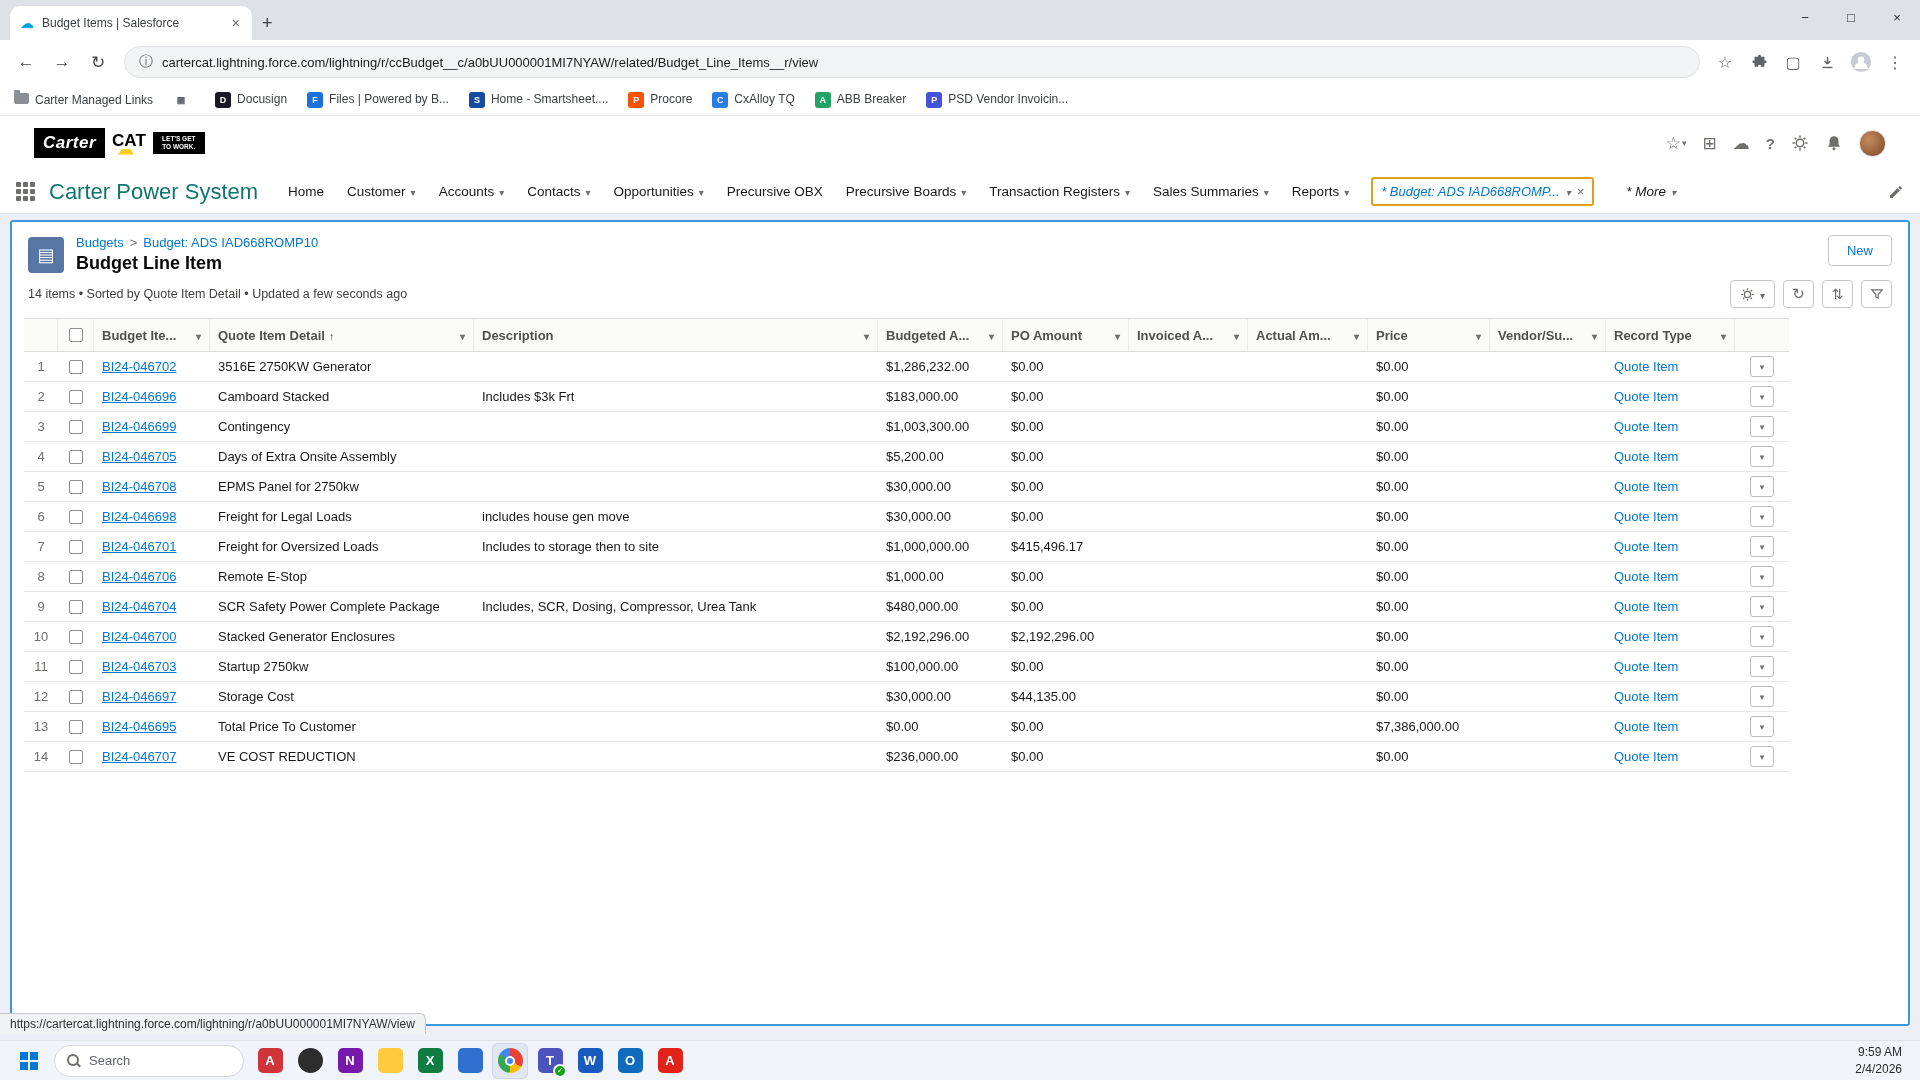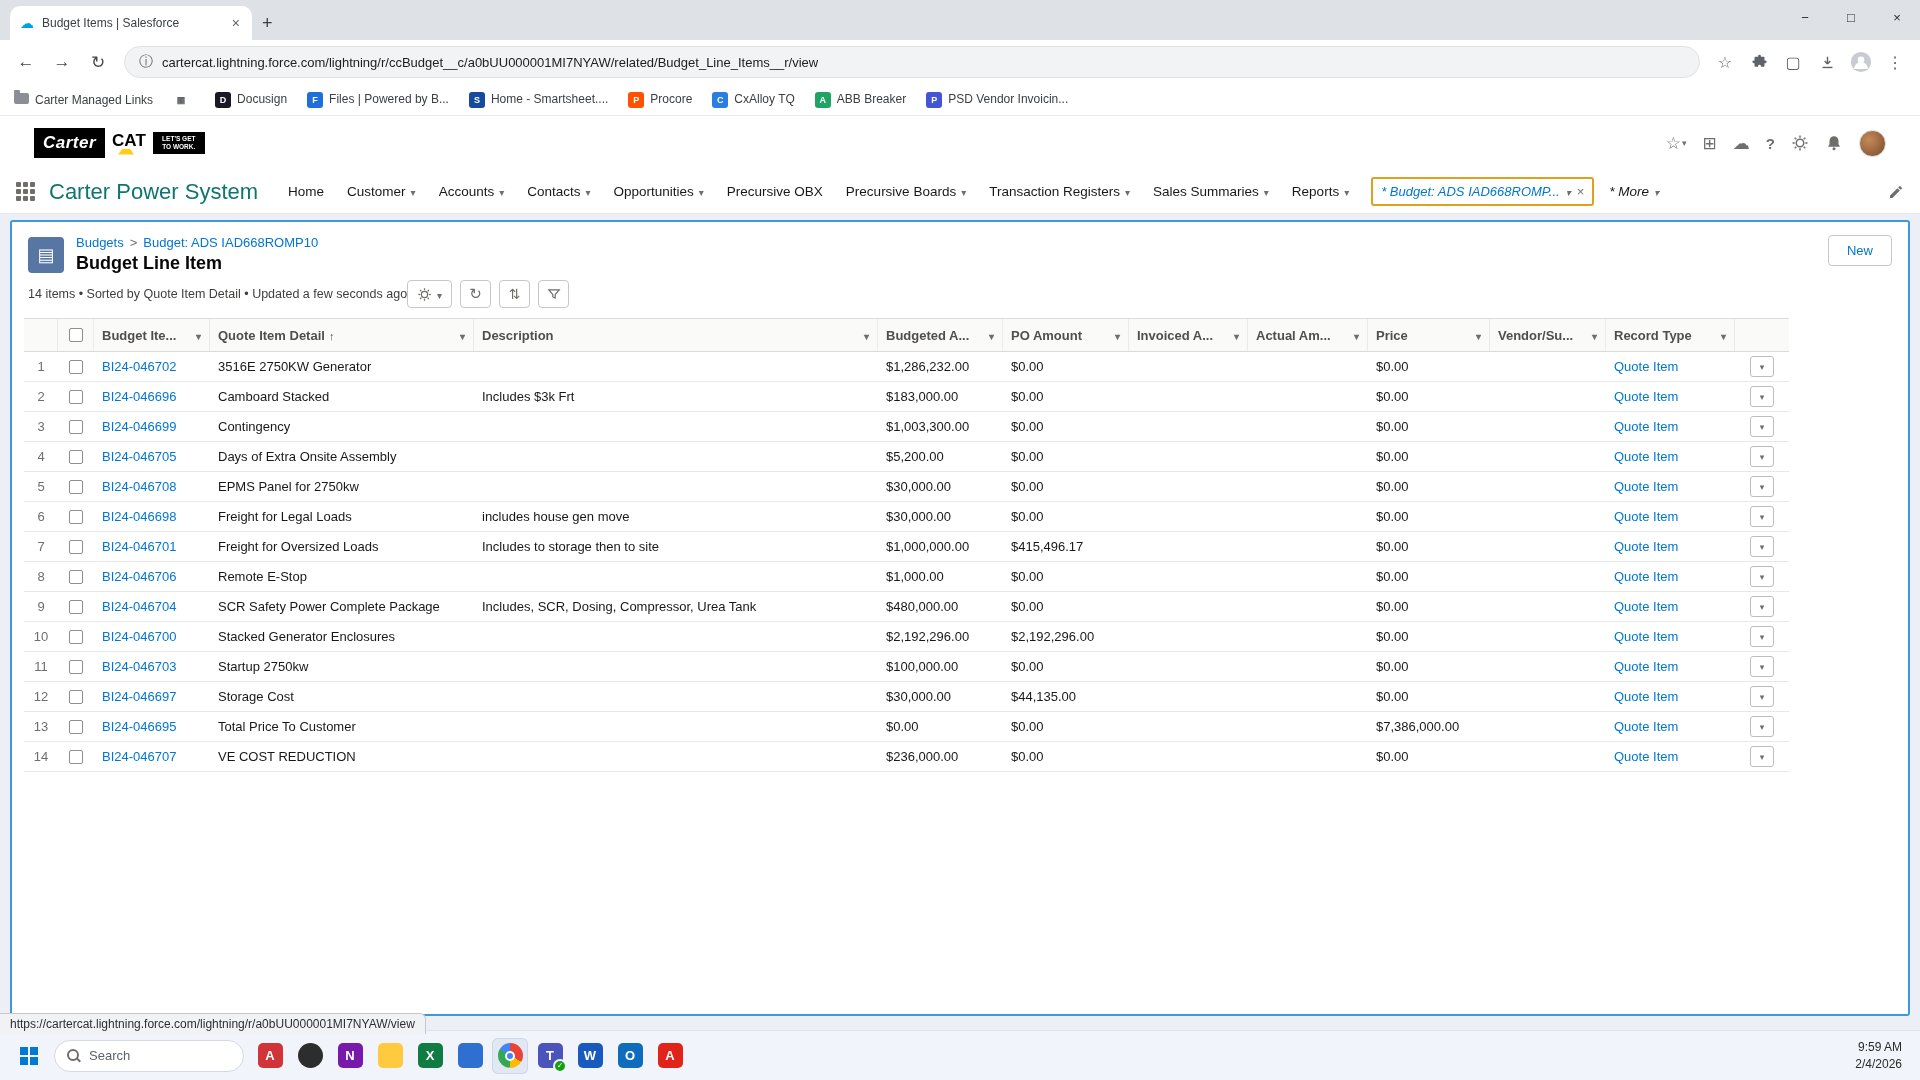--- a/index.html
+++ b/index.html
@@ -54,35 +54,35 @@
   
   .sf-nav{height:44px;background:#fff;border-bottom:1px solid #e5e5e5;display:flex;align-items:center;padding:0 16px;gap:0;flex:none}
   .waffle{display:grid;grid-template-columns:repeat(3,5px);grid-gap:2px;margin-right:14px}
   .waffle i{width:5px;height:5px;background:#706e6b;border-radius:1px}
   .app-name{font-size:22px;color:#0f766e;margin-right:30px;white-space:nowrap}
   .nav-items{display:flex;align-items:flex-end;gap:23px}
   .nav-item{display:flex;align-items:center;gap:5px;font-size:13.5px;color:#181818;white-space:nowrap}
   .chev::before{content:"▾";font-size:10px;color:#706e6b}
   .nav-active{display:flex;align-items:center;gap:6px;font-size:13px;color:#0176d3;font-style:italic;border:2px solid #dfa01e;border-radius:3px;padding:5px 8px;margin-left:22px;white-space:nowrap}
   .nav-active .tab-x{color:#706e6b;font-style:normal;font-size:13px}
-  .nav-more{display:flex;align-items:center;gap:5px;font-size:13.5px;font-style:italic;color:#181818;margin-left:15px;white-space:nowrap}
+  .nav-more{display:flex;align-items:center;gap:5px;font-size:13.5px;font-style:italic;color:#181818;margin-left:32px;white-space:nowrap}
   .nav-edit{margin-left:auto;display:flex;align-items:center}
 
   
   .sf-content{flex:1;background:#ecf0f6;padding:6px 10px 14px;position:relative;overflow:hidden}
   .panel{height:100%;background:#fff;border:2px solid #3f97dc;border-radius:3px;overflow:hidden}
   .panel-head{display:flex;align-items:flex-start;justify-content:space-between;padding:13px 16px 0}
   .head-left{display:flex;gap:12px;align-items:center}
   .obj-icon{width:36px;height:36px;border-radius:4px;background:#5876a3;color:#fff;display:flex;align-items:center;justify-content:center;font-size:18px;flex:none}
   .breadcrumb{font-size:13px;display:flex;gap:6px;align-items:center}
   .breadcrumb a{color:#0176d3;text-decoration:none}
   .crumb-sep{color:#706e6b}
   .page-title{font-size:18px;font-weight:bold;color:#080707;margin-top:3px}
   .new-btn{height:31px;padding:0 18px;border:1px solid #c9c7c5;border-radius:4px;background:#fff;color:#0176d3;font-size:13px;cursor:default}
-  .meta-row{display:flex;justify-content:flex-start;align-items:center;padding:6px 16px 10px}
+  .meta-row{display:flex;justify-content:space-between;align-items:center;padding:6px 16px 10px}
   .meta{font-size:12.5px;color:#3e3e3c}
   .list-controls{display:flex;gap:8px;align-items:center}
   .ctrl{height:28px;border:1px solid #c9c7c5;border-radius:4px;background:#fff;display:flex;align-items:center;justify-content:center;color:#706e6b;cursor:default}
   .ctrl.pill{padding:0 9px;gap:5px}
   .ctrl.sq{width:31px}
   .glyph-refresh::before{content:"↻";font-size:15px}
   .glyph-sort::before{content:"⇅";font-size:14px}
 
   
   .grid{margin:0 12px;width:1765px;font-size:13px}
@@ -101,29 +101,29 @@
   .c-bud{width:125px}
   .c-po{width:126px}
   .c-inv{width:119px}
   .c-act{width:120px}
   .c-price{width:122px}
   .c-vend{width:116px}
   .c-type{width:129px}
   .c-action{width:54px;display:flex;justify-content:center;flex:none;padding:0}
   .checkbox{width:14px;height:14px;border:1px solid #8f8f8f;border-radius:2px;background:#fff;display:inline-block}
   .grid a{color:#0176d3;text-decoration:none}
-  a.rec-id{}
+  a.rec-id{text-decoration:underline}
   .row-action{width:24px;height:21px;border:1px solid #bdbdbd;border-radius:3px;background:#fff;color:#706e6b;font-size:9px;display:flex;align-items:center;justify-content:center;cursor:default}
   .row-action::before{content:"▾"}
 
   
   .status-bubble{position:fixed;left:0;bottom:46px;background:#f1f2f4;border:1px solid #c6c8cc;border-left:none;border-bottom:none;border-radius:0 6px 0 0;padding:3px 10px;font-size:12px;color:#2b2f33;z-index:40;max-width:700px;white-space:nowrap;overflow:hidden;text-overflow:ellipsis}
 
   
-  .taskbar{height:50px;background:#f1f4fa;border-top:1px solid #dfe2e7;display:flex;align-items:center;padding:0 12px;gap:8px;flex:none}
+  .taskbar{height:40px;background:#f1f4fa;border-top:1px solid #dfe2e7;display:flex;align-items:center;padding:0 12px;gap:8px;flex:none}
   .start{width:34px;height:34px;display:flex;align-items:center;justify-content:center;border-radius:6px}
   .start-logo{display:grid;grid-template-columns:8px 8px;grid-gap:2px}
   .start-logo i{width:8px;height:8px;background:#0078d4}
   .tb-search{width:190px;height:32px;background:#fff;border:1px solid #d5d9e0;border-radius:16px;display:flex;align-items:center;gap:9px;padding:0 12px}
   .tb-search input{border:none;outline:none;background:transparent;font-size:13px;font-family:"Liberation Sans",sans-serif;width:120px;color:#333}
   .tb-search input::placeholder{color:#5f6368}
   .tb-icons{display:flex;align-items:center;gap:4px}
   .tb-icon{width:36px;height:36px;border-radius:6px;display:flex;align-items:center;justify-content:center;position:relative}
   .tb-icon.active{background:#e2e8f3;box-shadow:inset 0 0 0 1px #d0d7e4}
   .tb-icon .tile{width:25px;height:25px;border-radius:5px;display:flex;align-items:center;justify-content:center;color:#fff;font-size:13px;font-weight:bold;position:relative}

